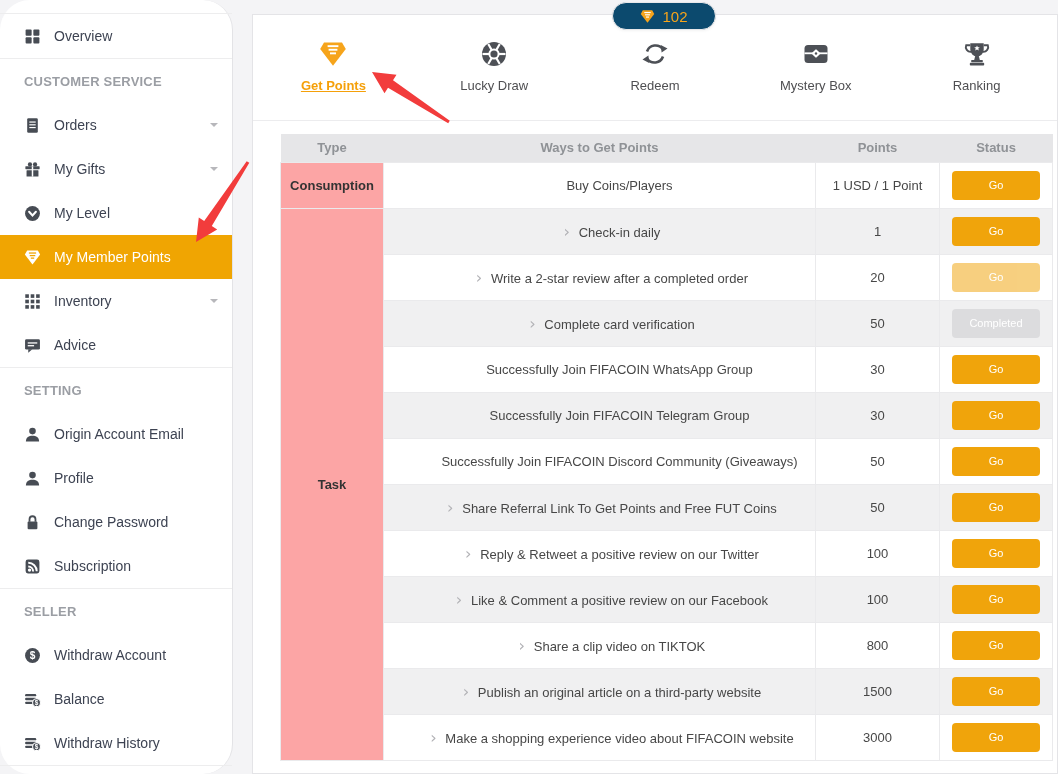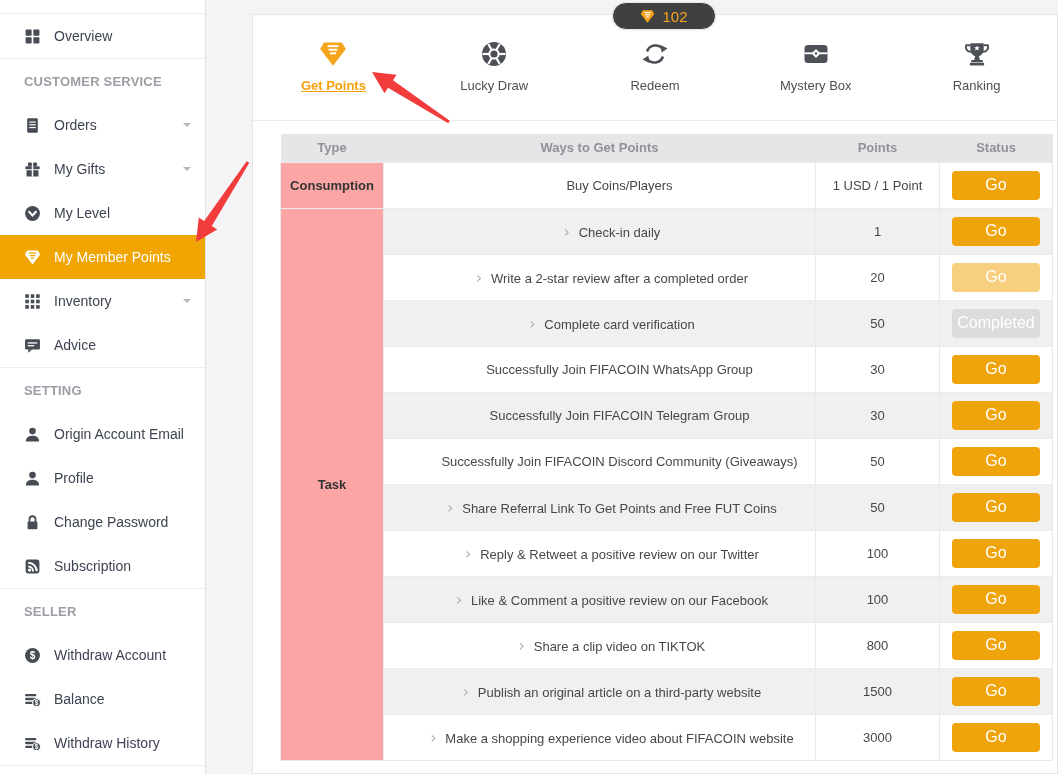--- a/index.html
+++ b/index.html
@@ -3,22 +3,22 @@
 <meta charset="utf-8">
 <style>
   * { margin:0; padding:0; box-sizing:border-box; }
   html,body { width:1058px; height:774px; }
   body {
     position:relative; background:#f4f4f6; overflow:hidden;
     font-family:"Liberation Sans", sans-serif;
   }
   
   .sidebar {
-    position:absolute; left:0; top:0; width:206px; height:774px;
-    background:#fff; border-right:1px solid #e3e3e6;
+    position:absolute; left:0; top:0; width:233px; height:774px;
+    background:#fff; border-right:1px solid #e3e3e6;border-radius:30px;
   }
   .sb-topline { height:14px; border-bottom:1px solid #ededee; }
   .sb-section { border-bottom:1px solid #ededee; }
   .sb-section:last-child { border-bottom:1px solid #ededee; }
   .sb-header {
     height:44px; display:flex; align-items:center; padding-left:24px;
     font-size:13px; font-weight:bold; color:#9b9ea4; letter-spacing:.2px;
   }
   .sb-item {
     height:44px; display:flex; align-items:center; padding-left:24px;
@@ -59,29 +59,29 @@
   }
   tr.striped td.can-stripe { background:#f0f0f1; }
   td.type-cell { font-weight:bold; color:#333; background:#fca5a5; }
   td.way-cell { text-align:center; padding-left:16px; }
   .row-chevron {
     display:inline-block; width:24px; color:#b2b2b6; font-size:16px;
     font-family:"DejaVu Sans", sans-serif; cursor:pointer;
   }
   .btn {
     width:88px; height:29px; border:none; border-radius:4px;
-    color:#fff; font-size:16px; font-family:"Liberation Sans", sans-serif; cursor:pointer;
+    color:#fff; font-size:11px; font-family:"Liberation Sans", sans-serif; cursor:pointer;
   }
   .btn.go { background:#F0A40B; }
   .btn.go-faded { background:#F0A40B; opacity:.52; }
   .btn.completed { background:#dcdcde; cursor:default; }
   
   .pill {
     position:absolute; left:612px; top:2px; width:104px; height:28px; z-index:5;
-    background:#404040; border:1px solid #e8e8ea; border-radius:15px;
+    background:#0c4a6e; border:1px solid #e8e8ea; border-radius:15px;
     display:flex; align-items:center; justify-content:center; gap:7px;
     box-shadow:0 1px 3px rgba(0,0,0,.05);
   }
   .pill .pill-num { font-size:15px; color:#F6A41B; }
   
   .arrows { position:absolute; left:0; top:0; width:1058px; height:774px; z-index:6; pointer-events:none; }
 </style>
 </head>
 <body>
 

